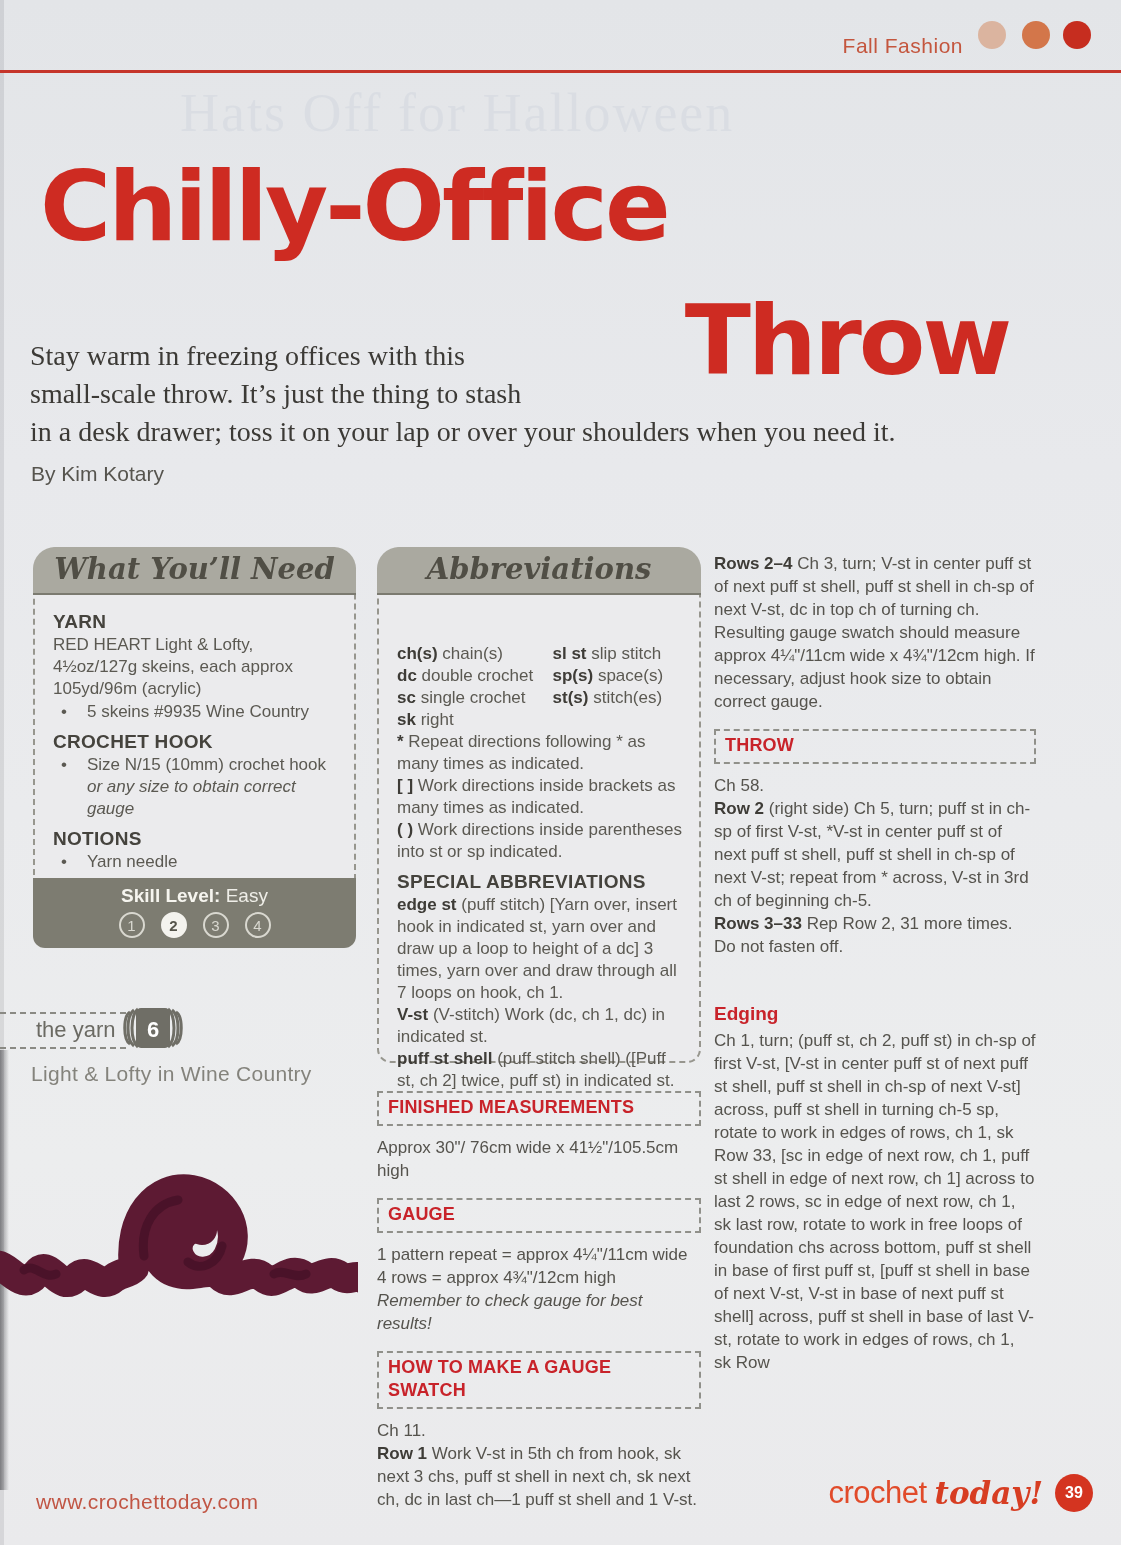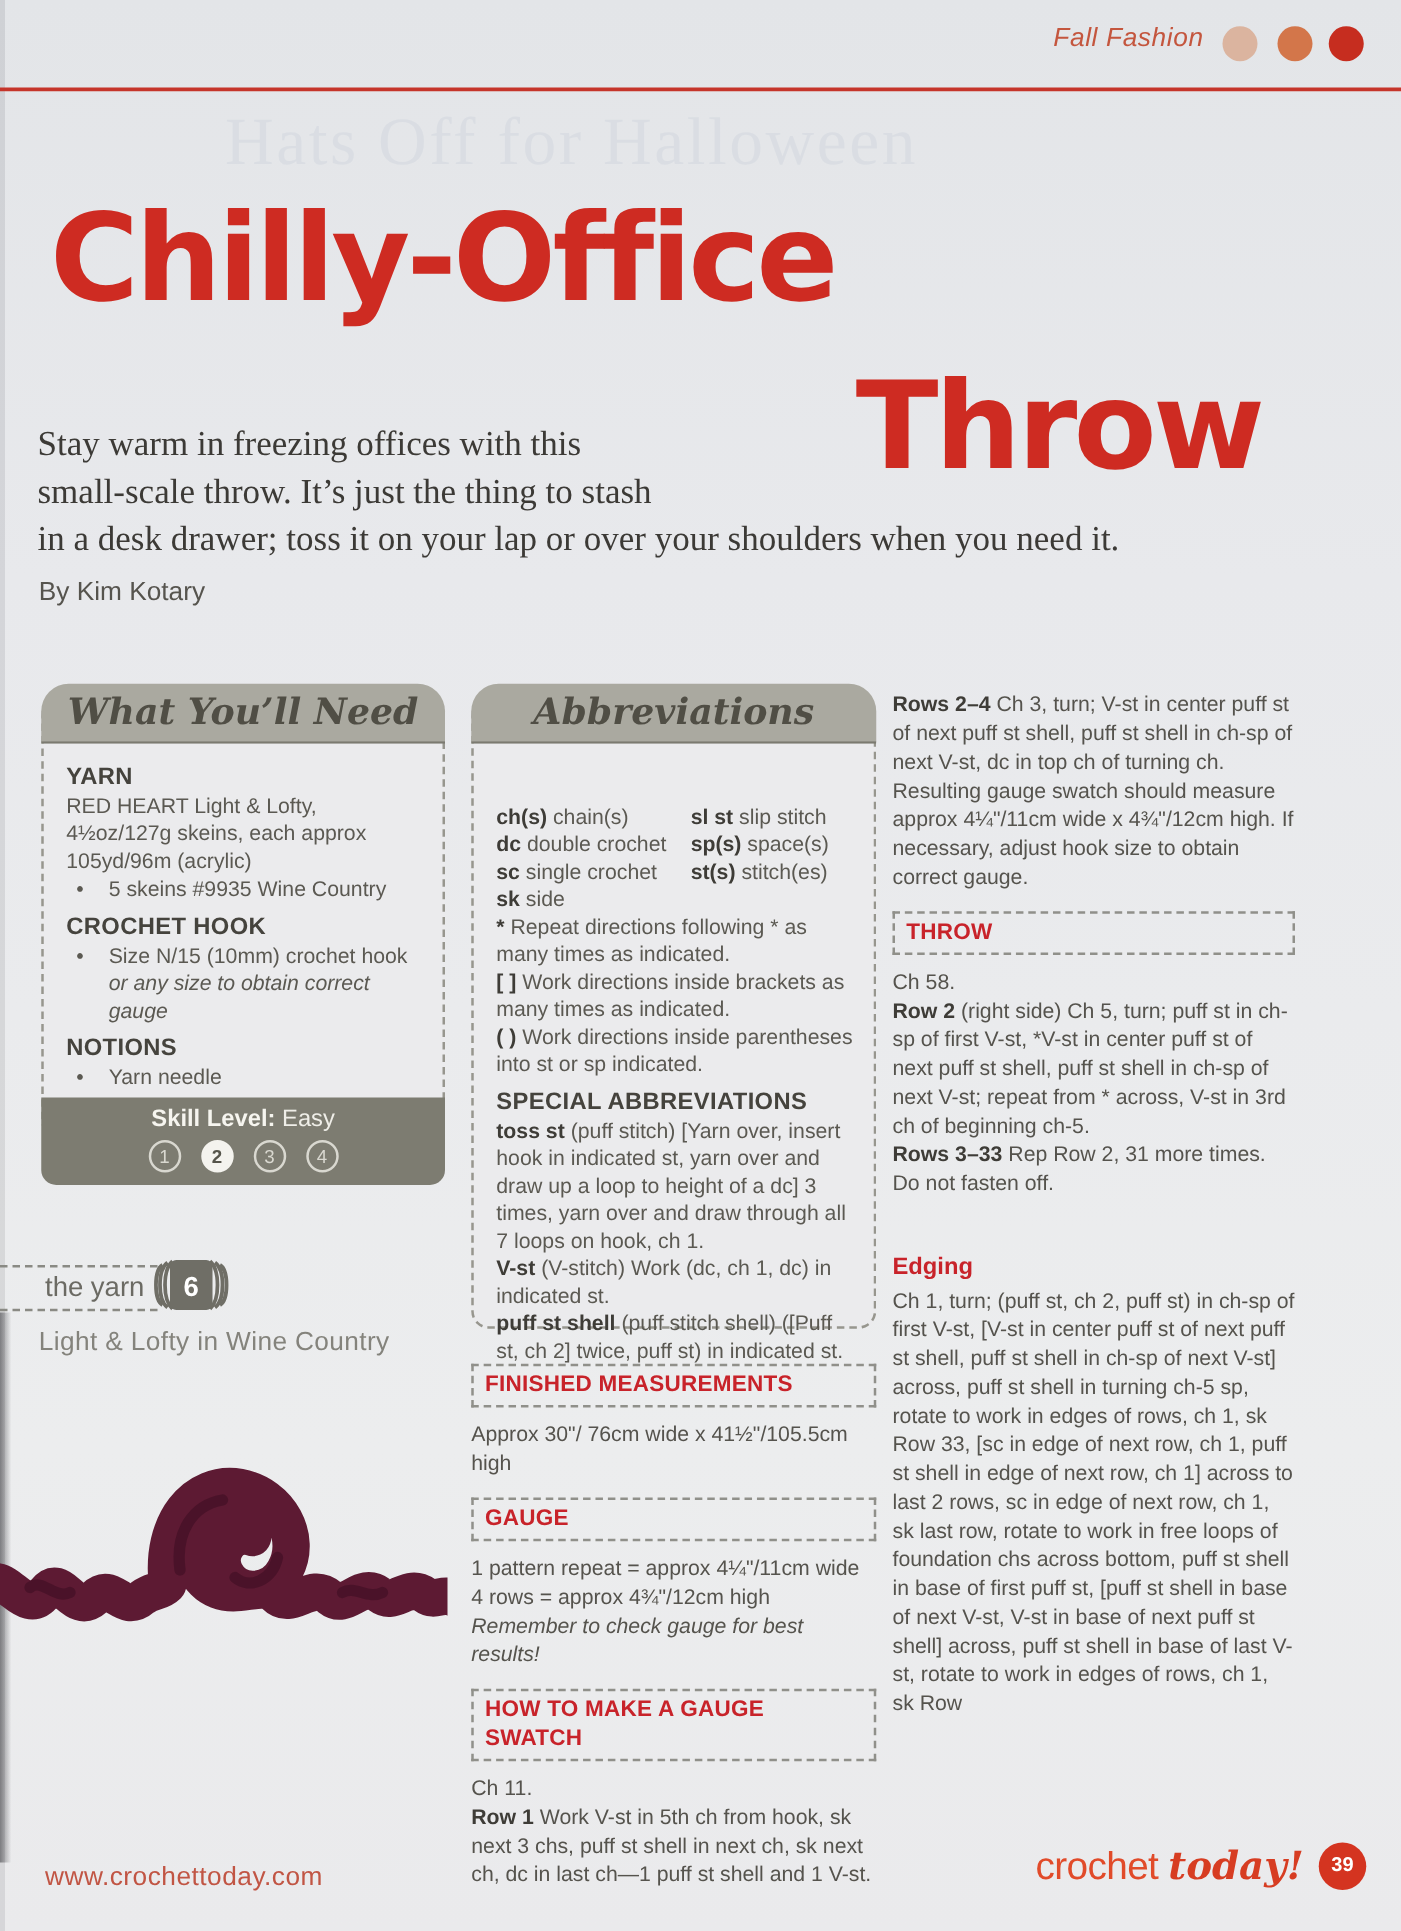--- a/index.html
+++ b/index.html
@@ -6,21 +6,21 @@
   body{
     width:1121px;height:1545px;position:relative;overflow:hidden;
     background:linear-gradient(180deg,#e3e5e8 0%,#e8e9ec 30%,#ecedee 75%,#eaeaec 100%);
     font-family:"Liberation Sans",sans-serif;color:#55534d;
   }
   .edge-shadow{position:absolute;left:0;top:1050px;width:9px;height:440px;
     background:linear-gradient(90deg,rgba(35,35,40,.5),rgba(35,35,40,0));}
   .edge-strip{position:absolute;left:0;top:0;width:4px;height:1545px;background:rgba(40,40,50,.10);}
 
   
-  .section-label{position:absolute;right:158px;top:19px;font-size:21px;color:#c4563e;letter-spacing:.5px;font-style:italic;}
+  .section-label{position:absolute;right:158px;top:34px;font-size:21px;color:#c4563e;letter-spacing:.5px;}
   .dot{position:absolute;top:21px;width:28px;height:28px;border-radius:50%;}
   .dot1{left:978px;background:#dbb49f;}
   .dot2{left:1022px;background:#d3764a;}
   .dot3{left:1063px;background:#c62d1f;}
   .rule{position:absolute;left:0;top:70px;width:1121px;height:3px;background:#c5352b;}
   .ghost-title{position:absolute;left:180px;top:82px;width:760px;font-family:"Liberation Serif",serif;
     font-size:54px;color:#ccd2db;opacity:.40;letter-spacing:2px;white-space:nowrap;}
 
   
   .title-1,.title-2{position:absolute;margin:0;font-family:"DejaVu Sans",sans-serif;font-weight:800;
@@ -140,33 +140,33 @@
 </section>
 
 <section class="box box-abbr">
   <div class="box-head">Abbreviations</div>
   <div class="box-body">
     <div class="abbr-grid">
       <div class="abbr-col1">
         <p class="abbr-row"><b>ch(s)</b> <span>chain(s)</span></p>
         <p class="abbr-row"><b>dc</b> <span>double crochet</span></p>
         <p class="abbr-row"><b>sc</b> <span>single crochet</span></p>
-        <p class="abbr-row"><b>sk</b> <span>side</span></p>
+        <p class="abbr-row"><b>sk</b> <span>right</span></p>
       </div>
       <div class="abbr-col2">
         <p class="abbr-row"><b>sl st</b> <span>slip stitch</span></p>
         <p class="abbr-row"><b>sp(s)</b> <span>space(s)</span></p>
         <p class="abbr-row"><b>st(s)</b> <span>stitch(es)</span></p>
       </div>
     </div>
     <p class="note"><b>*</b> <span>Repeat directions following * as many times as indicated.</span></p>
     <p class="note"><b>[ ]</b> <span>Work directions inside brackets as many times as indicated.</span></p>
     <p class="note"><b>( )</b> <span>Work directions inside parentheses into st or sp indicated.</span></p>
     <h3 class="special-h">SPECIAL ABBREVIATIONS</h3>
-    <p class="special-p"><b>toss st</b> <span>(puff stitch)  [Yarn over, insert hook in indicated st, yarn over and draw up a loop to height of a dc] 3 times, yarn over and draw through all 7 loops on hook, ch 1.</span></p>
+    <p class="special-p"><b>edge st</b> <span>(puff stitch)  [Yarn over, insert hook in indicated st, yarn over and draw up a loop to height of a dc] 3 times, yarn over and draw through all 7 loops on hook, ch 1.</span></p>
     <p class="special-p"><b>V-st</b> <span>(V-stitch)  Work (dc, ch 1, dc) in indicated st.</span></p>
     <p class="special-p"><b>puff st shell</b> <span>(puff stitch shell)  ([Puff st, ch 2] twice, puff st) in indicated st.</span></p>
   </div>
 </section>
 
 <section class="col-right">
   <p class="para"><b>Rows 2–4</b> <span>Ch 3, turn; V-st in center puff st of next puff st shell, puff st shell in ch-sp of next V-st, dc in top ch of turning ch. Resulting gauge swatch should measure approx 4¼"/11cm wide x 4¾"/12cm high. If necessary, adjust hook size to obtain correct gauge.</span></p>
   <div class="dash-head"><span>THROW</span></div>
   <p class="para">Ch 58.</p>
   <p class="para"><b>Row 2</b> <span>(right side) Ch 5, turn; puff st in ch-sp of first V-st, *V-st in center puff st of next puff st shell, puff st shell in ch-sp of next V-st; repeat from * across, V-st in 3rd ch of beginning ch-5.</span></p>

